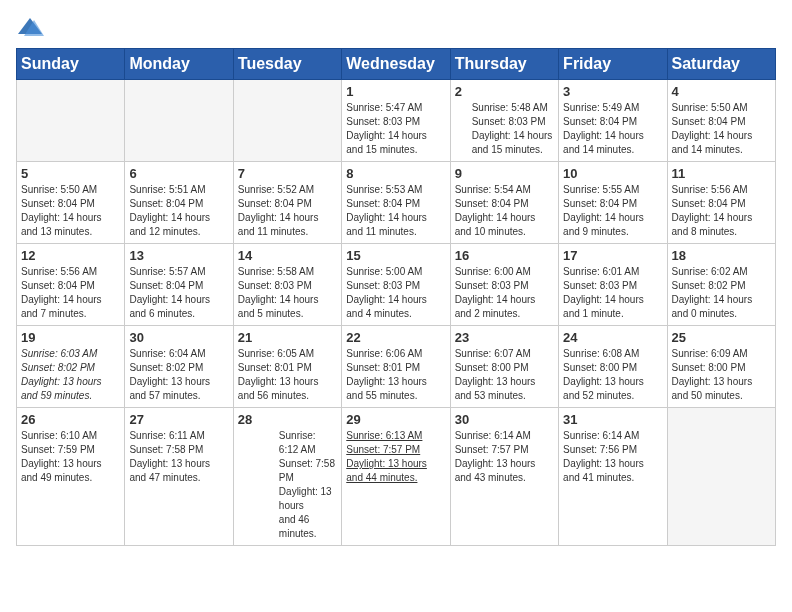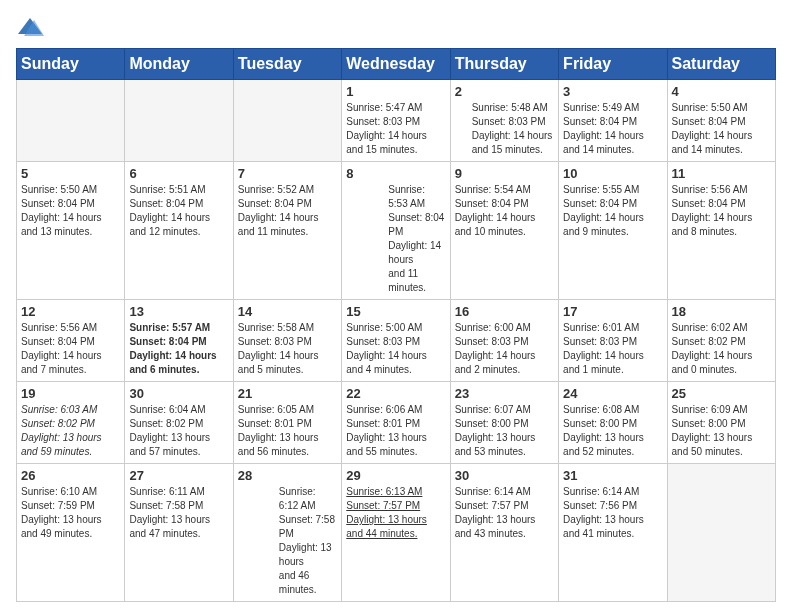--- a/index.html
+++ b/index.html
@@ -159,21 +159,21 @@
         </td>
         <td>
           <div class="day-num">7</div>
           <div class="day-info" style="white-space: pre-line;">Sunrise: 5:52 AM
 Sunset: 8:04 PM
 Daylight: 14 hours
 and 11 minutes.</div>
         </td>
         <td>
           <div class="day-num">8</div>
-          <div class="day-info" style="white-space: pre-line; margin-left: 42px;">Sunrise: 5:53 AM
+          <div class="day-info" style="white-space: pre-line;">Sunrise: 5:53 AM
 Sunset: 8:04 PM
 Daylight: 14 hours
 and 11 minutes.</div>
         </td>
         <td>
           <div class="day-num">9</div>
           <div class="day-info" style="white-space: pre-line;">Sunrise: 5:54 AM
 Sunset: 8:04 PM
 Daylight: 14 hours
 and 10 minutes.</div>
@@ -196,21 +196,21 @@
       <tr>
         <td>
           <div class="day-num">12</div>
           <div class="day-info" style="white-space: pre-line;">Sunrise: 5:56 AM
 Sunset: 8:04 PM
 Daylight: 14 hours
 and 7 minutes.</div>
         </td>
         <td>
           <div class="day-num">13</div>
-          <div class="day-info" style="white-space: pre-line; font-weight: bold;">Sunrise: 5:57 AM
+          <div class="day-info" style="white-space: pre-line;">Sunrise: 5:57 AM
 Sunset: 8:04 PM
 Daylight: 14 hours
 and 6 minutes.</div>
         </td>
         <td>
           <div class="day-num">14</div>
           <div class="day-info" style="white-space: pre-line;">Sunrise: 5:58 AM
 Sunset: 8:03 PM
 Daylight: 14 hours
 and 5 minutes.</div>

